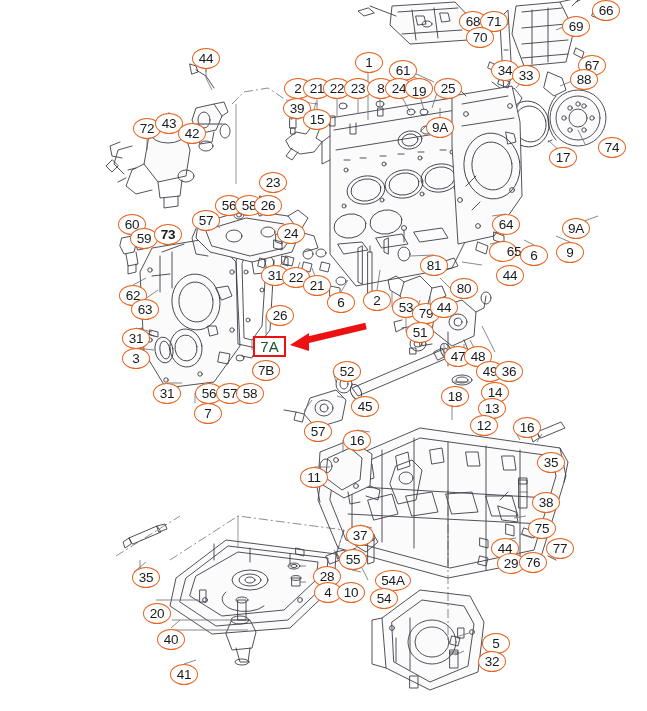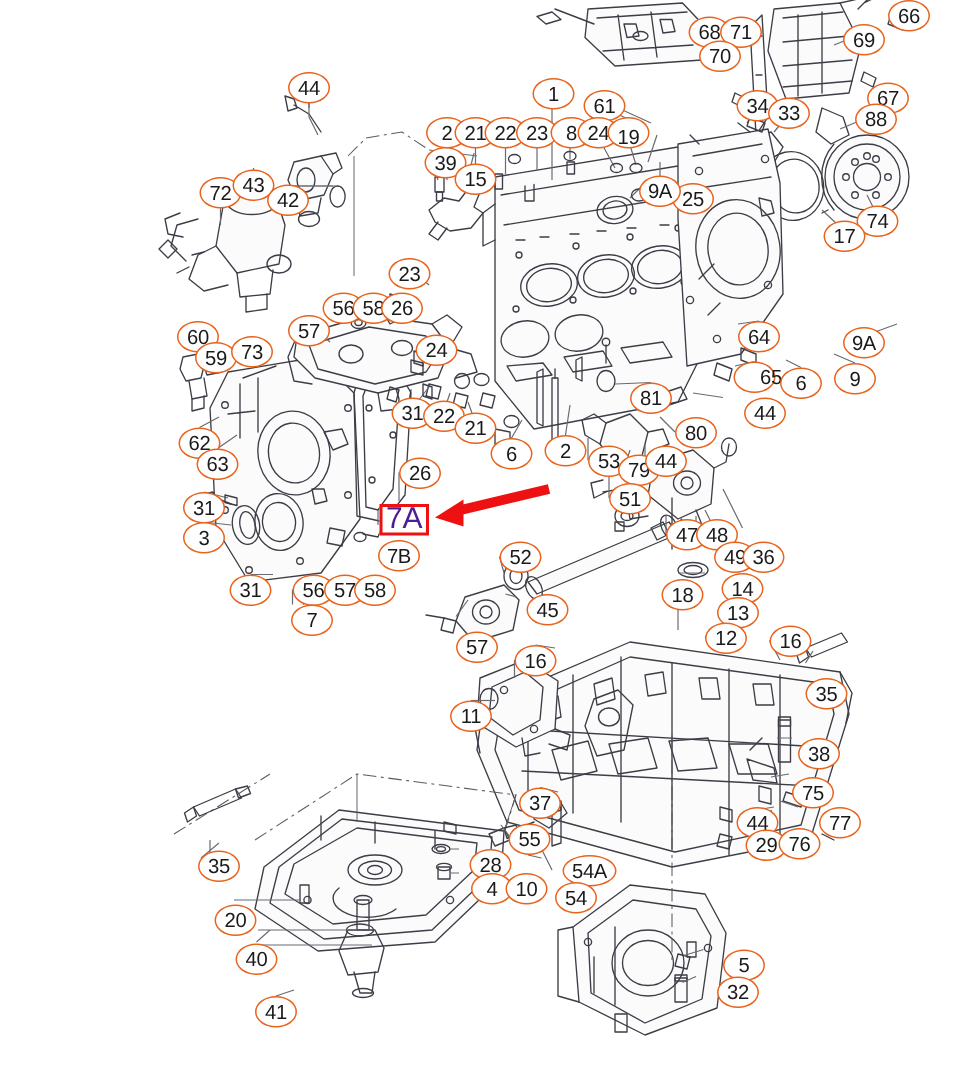--- a/index.html
+++ b/index.html
@@ -6,22 +6,22 @@
   html,body{margin:0;padding:0;background:#ffffff;}
   body{font-family:"Liberation Sans",sans-serif;}
   #page{position:relative;width:647px;height:711px;background:#ffffff;overflow:hidden;}
   #art{position:absolute;left:0;top:0;width:647px;height:711px;}
   .callout{position:absolute;box-sizing:border-box;border:1.7px solid #E8631C;border-radius:50%;
            background:#ffffff;color:#1a1a1a;display:flex;align-items:center;justify-content:center;
            font-family:"Liberation Sans",sans-serif;font-size:13.5px;font-weight:400;line-height:1;
            letter-spacing:-0.2px;width:28px;height:21px;}
   .callout.wide{width:36px;}
   .hl-box{position:absolute;box-sizing:border-box;border:2.6px solid #EE1111;background:#ffffff;
-          display:flex;align-items:center;justify-content:center;color:#4c1d95;
-          font-family:"Liberation Sans",sans-serif;font-size:20px;}
+          display:flex;align-items:center;justify-content:center;color:#14532d;
+          font-family:"Liberation Sans",sans-serif;font-size:15px;}
   #arrow{position:absolute;}
 </style>
 </head>
 <body>
 
 <div id="page">
 
   <svg id="art" viewBox="0 0 647 711">
     <defs>
       <style>
@@ -521,21 +521,21 @@
       </div>
       <div class="callout" style="left: 367px; top: 78px;">
         <span>8</span>
       </div>
       <div class="callout" style="left: 385px; top: 78px;">
         <span>24</span>
       </div>
       <div class="callout" style="left: 405px; top: 78px; align-items: flex-end;">
         <span>19</span>
       </div>
-      <div class="callout" style="left: 448px; top: 78px; margin-top: 44px;">
+      <div class="callout" style="left: 434px; top: 78px;">
         <span>25</span>
       </div>
       <div class="callout" style="left: 491px; top: 60px;">
         <span>34</span>
       </div>
       <div class="callout" style="left: 512px; top: 65px;">
         <span>33</span>
       </div>
       <div class="callout" style="left: 578px; top: 55px;">
         <span>67</span>
@@ -545,21 +545,21 @@
       </div>
       <div class="callout" style="left: 283px; top: 98px;">
         <span>39</span>
       </div>
       <div class="callout" style="left: 303px; top: 109px;">
         <span>15</span>
       </div>
       <div class="callout" style="left: 426px; top: 117px;">
         <span>9A</span>
       </div>
-      <div class="callout" style="left: 571px; top: 137px; text-align: center;">
+      <div class="callout" style="left: 598px; top: 137px; text-align: center;">
         <span>74</span>
       </div>
       <div class="callout" style="left: 549px; top: 147px;">
         <span>17</span>
       </div>
       <div class="callout" style="left: 133px; top: 118px;">
         <span>72</span>
       </div>
       <div class="callout" style="left: 155px; top: 113px;">
         <span>43</span>
@@ -584,21 +584,21 @@
       </div>
       <div class="callout" style="left: 277px; top: 223px;">
         <span>24</span>
       </div>
       <div class="callout" style="left: 118px; top: 214px;">
         <span>60</span>
       </div>
       <div class="callout" style="left: 130px; top: 228px;">
         <span>59</span>
       </div>
-      <div class="callout" style="left: 154px; top: 224px;">
+      <div class="callout" style="left: 154px; top: 224px; font-weight: bold;">
         <span>73</span>
       </div>
       <div class="callout" style="left: 492px; top: 214px;">
         <span>64</span>
       </div>
       <div class="callout" style="left: 489px; top: 241px; padding-left: 22px;">
         <span>65</span>
       </div>
       <div class="callout" style="left: 520px; top: 245px;">
         <span>6</span>

